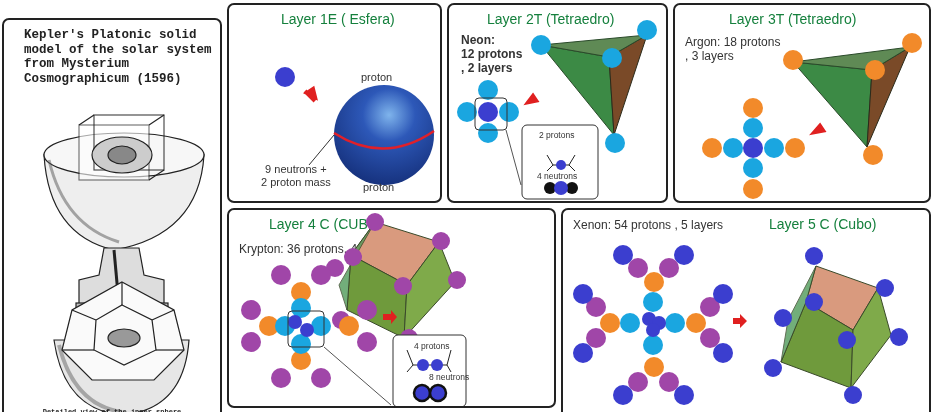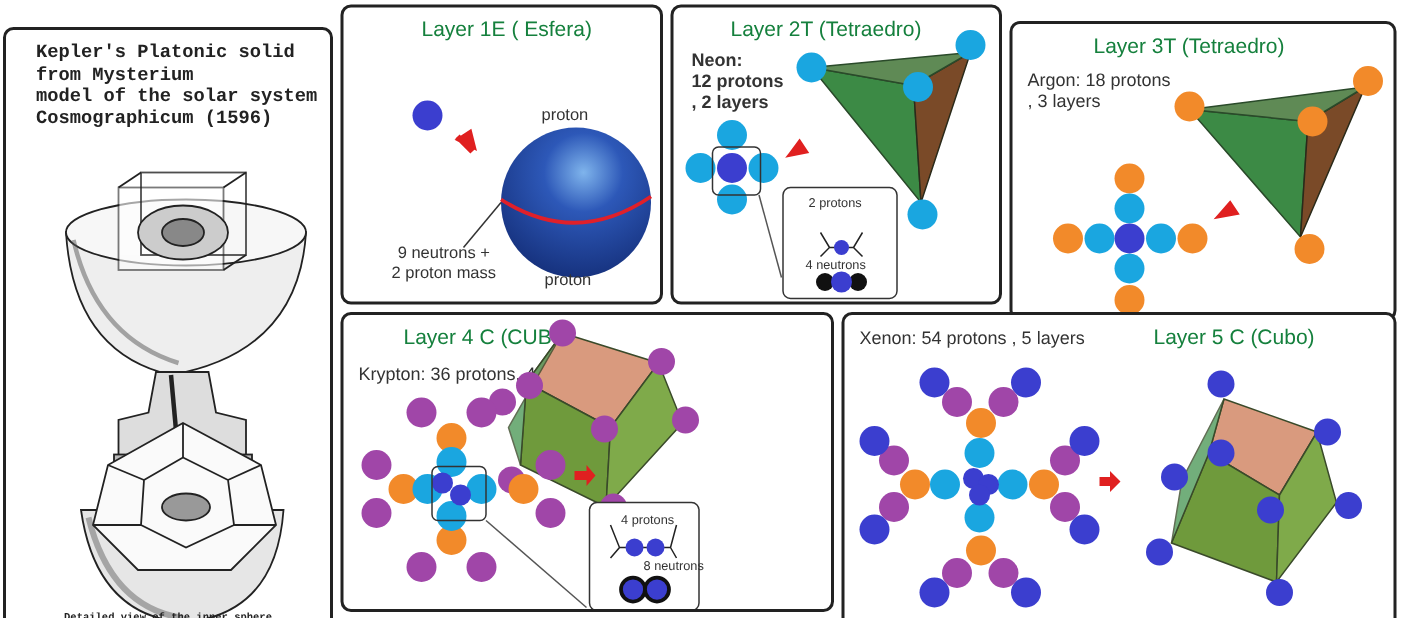--- a/index.html
+++ b/index.html
@@ -12,22 +12,22 @@
   .kep-cap{position:absolute;left:0;width:100%;text-align:center;top:388px;font-size:7px;font-weight:bold;color:#222;}
   .lbl{position:absolute;font-size:11px;color:#333;white-space:nowrap;text-align:center;}
   .inset-lbl{position:absolute;font-size:8.5px;color:#333;white-space:nowrap;}
 </style>
 </head>
 <body>
 
 <div class="panel" style="left:2px;top:18px;width:220px;height:406px;font-family:Liberation Mono, monospace;">
   <div class="kep-title">
     <div>Kepler's Platonic solid</div>
+    <div>model of the solar system</div>
     <div>from Mysterium</div>
-    <div>model of the solar system</div>
     <div>Cosmographicum (1596)</div>
   </div>
   <svg width="220" height="406">
     <g stroke="#222" fill="none" stroke-width="1.2">
 
       <path d="M40 135 Q110 175 200 135 Q195 215 110 230 Q45 215 40 135 Z" fill="#eee"></path>
       <ellipse cx="120" cy="135" rx="80" ry="22" fill="#f7f7f7"></ellipse>
       <path d="M45 140 Q60 205 115 222" stroke="#555" stroke-width="3" opacity=".5"></path>
       <rect x="75" y="105" width="70" height="55" fill="#fff" opacity=".6"></rect>
       <rect x="90" y="95" width="70" height="55" opacity=".8"></rect>
@@ -107,21 +107,21 @@
     <path d="M98 150 L104 160 L98 166 M104 160 L120 160 M120 160 L126 150 M120 160 L126 166" stroke="#222" fill="none"></path>
     <circle cx="112" cy="160" r="5" fill="#3b3ecf"></circle>
     <circle cx="101" cy="183" r="6" fill="#111"></circle>
     <circle cx="123" cy="183" r="6" fill="#111"></circle>
     <circle cx="112" cy="183" r="7" fill="#3b3ecf"></circle>
   </svg>
   <div class="inset-lbl" style="left:90px;top:125px;">2 protons</div>
   <div class="inset-lbl" style="left:88px;top:166px;">4 neutrons</div>
 </div>
 
-<div class="panel" style="left:673px;top:3px;width:258px;height:200px;margin-top:11px;">
+<div class="panel" style="left:673px;top:3px;width:258px;height:200px;">
   <div class="title" style="left:54px;top:6px;">Layer 3T (Tetraedro)</div>
   <div class="sub" style="left:10px;top:30px;font-size:12px;">
     <div>Argon:  18 protons</div>
     <div>, 3 layers</div>
   </div>
   <svg width="258" height="200">
     <polygon points="118,57 197,65 192,142" fill="#3c8a45" stroke="#2a4a2a"></polygon>
     <polygon points="197,65 235,42 192,142" fill="#7a4a28" stroke="#2a2a1a"></polygon>
     <polygon points="118,57 235,42 197,65" fill="#5f8a55" stroke="#2a4a2a"></polygon>
     <circle cx="118" cy="55" r="10" fill="#f28a2a"></circle>

